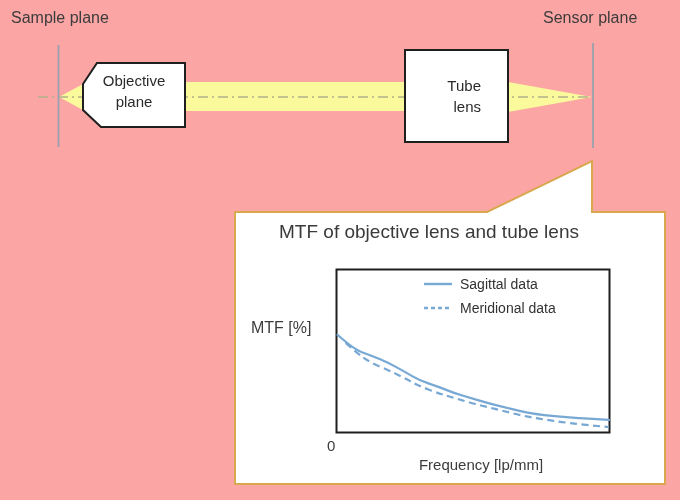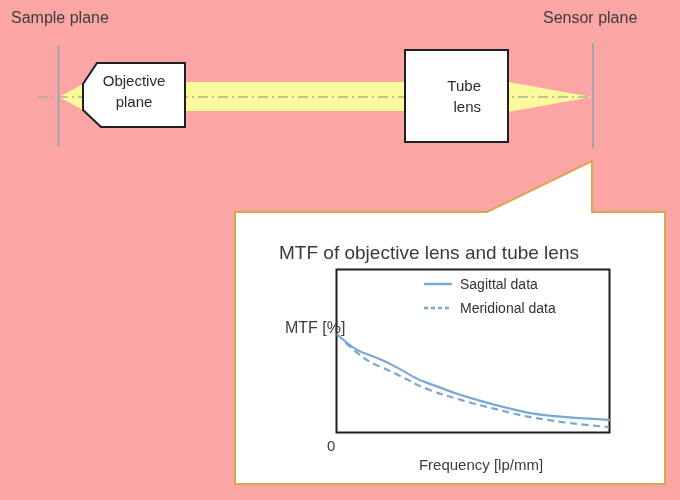--- a/index.html
+++ b/index.html
@@ -54,23 +54,23 @@
   </svg>
 
   <div class="txt plane-label" style="left:11px; top:9px;">Sample plane</div>
 
   <div class="txt plane-label" style="left:543px; top:9px;">Sensor plane</div>
 
   <div class="txt lens-label" style="left:94px; top:70px; width:80px;">Objective plane</div>
 
   <div class="txt lens-label" style="left:431px; top:75px; width:50px;text-align:right;">Tube lens</div>
 
-  <div class="txt callout-title" style="left:235px; top:242px; width:388px;">MTF of objective lens and tube lens</div>
+  <div class="txt callout-title" style="left:235px; top:221px; width:388px;">MTF of objective lens and tube lens</div>
 
-  <div class="txt axis-label" style="left:251px; top:319px;margin-left:34px;">MTF [%]</div>
+  <div class="txt axis-label" style="left:251px; top:319px;">MTF [%]</div>
 
   <div class="txt origin-label" style="left:327px; top:437px;">0</div>
 
   <div class="txt freq-label" style="left:344px; top:456px; width:274px;">Frequency [lp/mm]</div>
 
   <div class="txt legend-label" style="left:460px; top:276px;">Sagittal data</div>
 
   <div class="txt legend-label" style="left:460px; top:300px;text-align:center;">Meridional data</div>
 
 </div>

